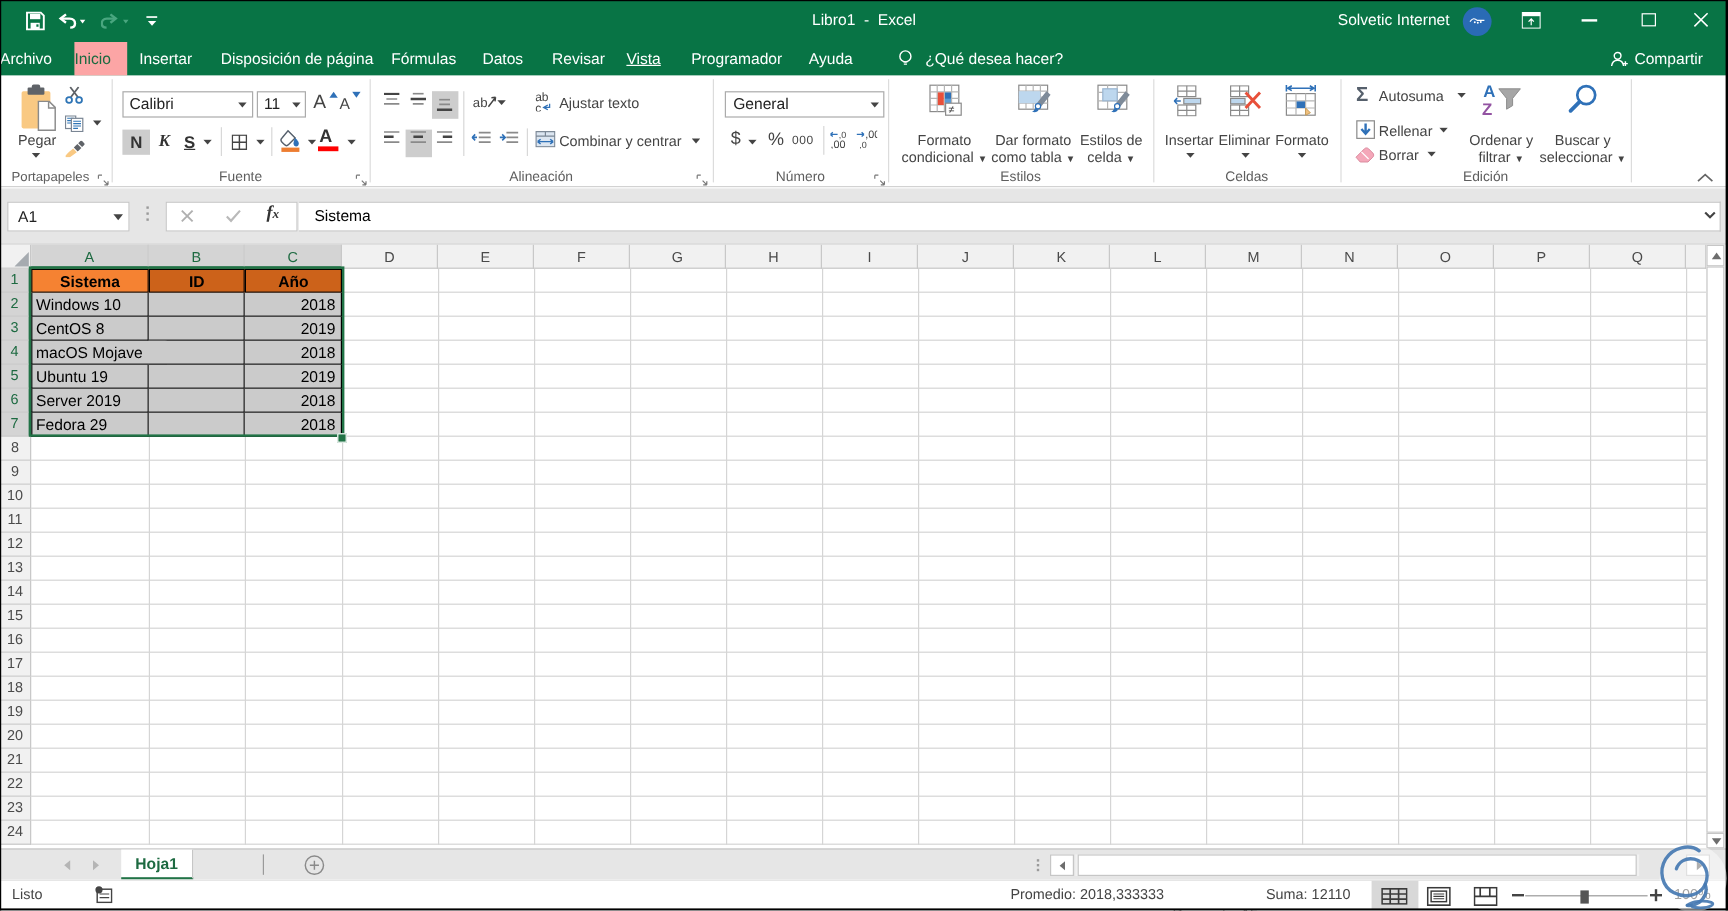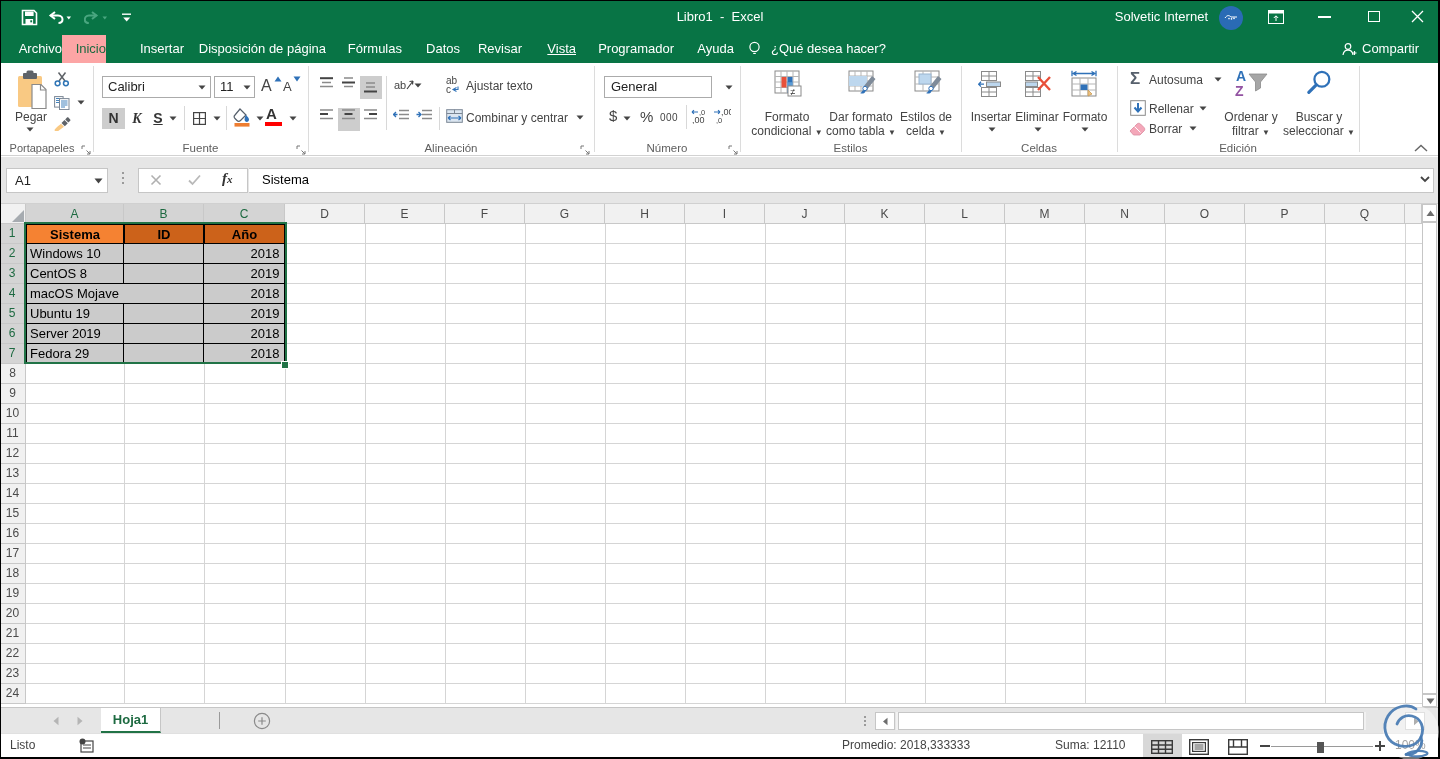--- a/index.html
+++ b/index.html
@@ -3,21 +3,21 @@
 <meta charset="utf-8">
 <style>
   html,body{margin:0;padding:0;}
   *{box-sizing:border-box;}
   #win{position:relative;width:1440px;height:759px;background:#fff;overflow:hidden;
        font-family:"Liberation Sans",sans-serif;}
   .abs{position:absolute;}
   
   #titlebar{left:0;top:0;width:1440px;height:35px;background:#087445;color:#fff;}
   #tabstrip{left:0;top:35px;width:1440px;height:28px;background:#087445;}
-  .ttab{position:absolute;top:0;height:28px;line-height:28px;color:#fff;font-size:13px;text-align:right;}
+  .ttab{position:absolute;top:0;height:28px;line-height:28px;color:#fff;font-size:13px;text-align:left;}
   #ribbon{left:0;top:63px;width:1440px;height:93px;background:#fff;border-bottom:1px solid #d2d2d2;}
   .gsep{position:absolute;top:3px;width:1px;height:86px;background:#dcdcdc;}
   .glabel{position:absolute;top:79px;width:100%;text-align:center;font-size:11.5px;color:#5e5e5e;}
   .rtext{font-size:12px;color:#444;}
   #fbar{left:0;top:157px;width:1440px;height:47px;background:#e6e6e6;border-bottom:1px solid #d0d0d0;}
   
   #grid{left:0;top:204px;width:1440px;height:503px;background:#fff;}
   .colhead{position:absolute;top:0;height:20px;background:#f1f1f1;color:#4a4a4a;
            font-size:12px;text-align:center;line-height:20px;border-right:1px solid #c8c8c8;border-bottom:1px solid #c8c8c8;}
   .colheadsel{background:#d4d4d4;color:#1d6a41;border-bottom:2px solid #217346;}
@@ -262,21 +262,21 @@
       <svg class="abs" style="left:268px;top:52px" width="8" height="5" viewBox="0 0 8 5">
           <path d="M0.5 0.5 h7 l-3.5 4 z" fill="#444"></path>
         </svg>
       <svg class="abs" style="left:272px;top:82px" width="10" height="10" viewBox="0 0 10 10">
           <path d="M1 1 h3 M1 1 v3 M9 9 h-3 M9 9 v-3 M9 9 L5.5 5.5" stroke="#777" fill="none"></path>
         </svg>
     </div>
 
     <div class="abs" style="left:594px;top:0;width:146px;height:93px;">
       <div class="glabel">Número</div>
-      <div class="abs" style="left:10px;top:13px;width:108px;height:22px;background:#fff;border:1px solid #ababab;font-size:13px;line-height:20px;color:#222;padding-left:6px;">General</div>
+      <div class="abs" style="left:10px;top:13px;width:133px;height:22px;background:#fff;border:1px solid #ababab;font-size:13px;line-height:20px;color:#222;padding-left:6px;">General</div>
       <svg class="abs" style="left:131px;top:22px" width="8" height="5" viewBox="0 0 8 5">
           <path d="M0.5 0.5 h7 l-3.5 4 z" fill="#444"></path>
         </svg>
       <div class="abs" style="left:15px;top:44px;font-size:15px;color:#444;">$</div>
       <svg class="abs" style="left:29px;top:53px" width="8" height="5" viewBox="0 0 8 5">
           <path d="M0.5 0.5 h7 l-3.5 4 z" fill="#444"></path>
         </svg>
       <div class="abs" style="left:46px;top:45px;font-size:15px;color:#444;">%</div>
       <div class="abs" style="left:66px;top:49px;font-size:10px;color:#444;letter-spacing:0.5px;">000</div>
       <div class="abs" style="left:92px;top:42px;width:1px;height:24px;background:#d8d8d8;"></div>

